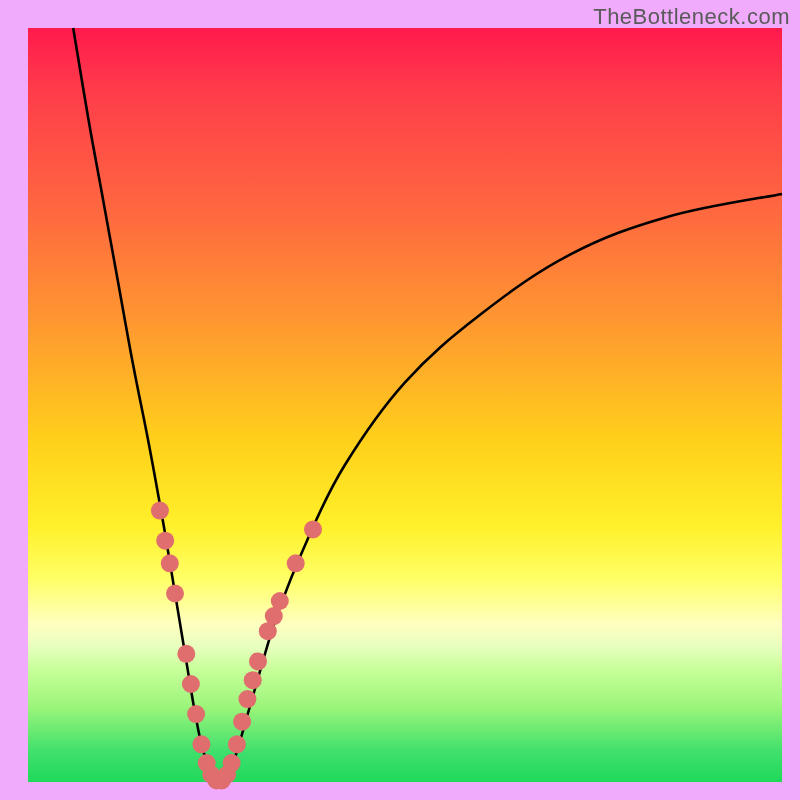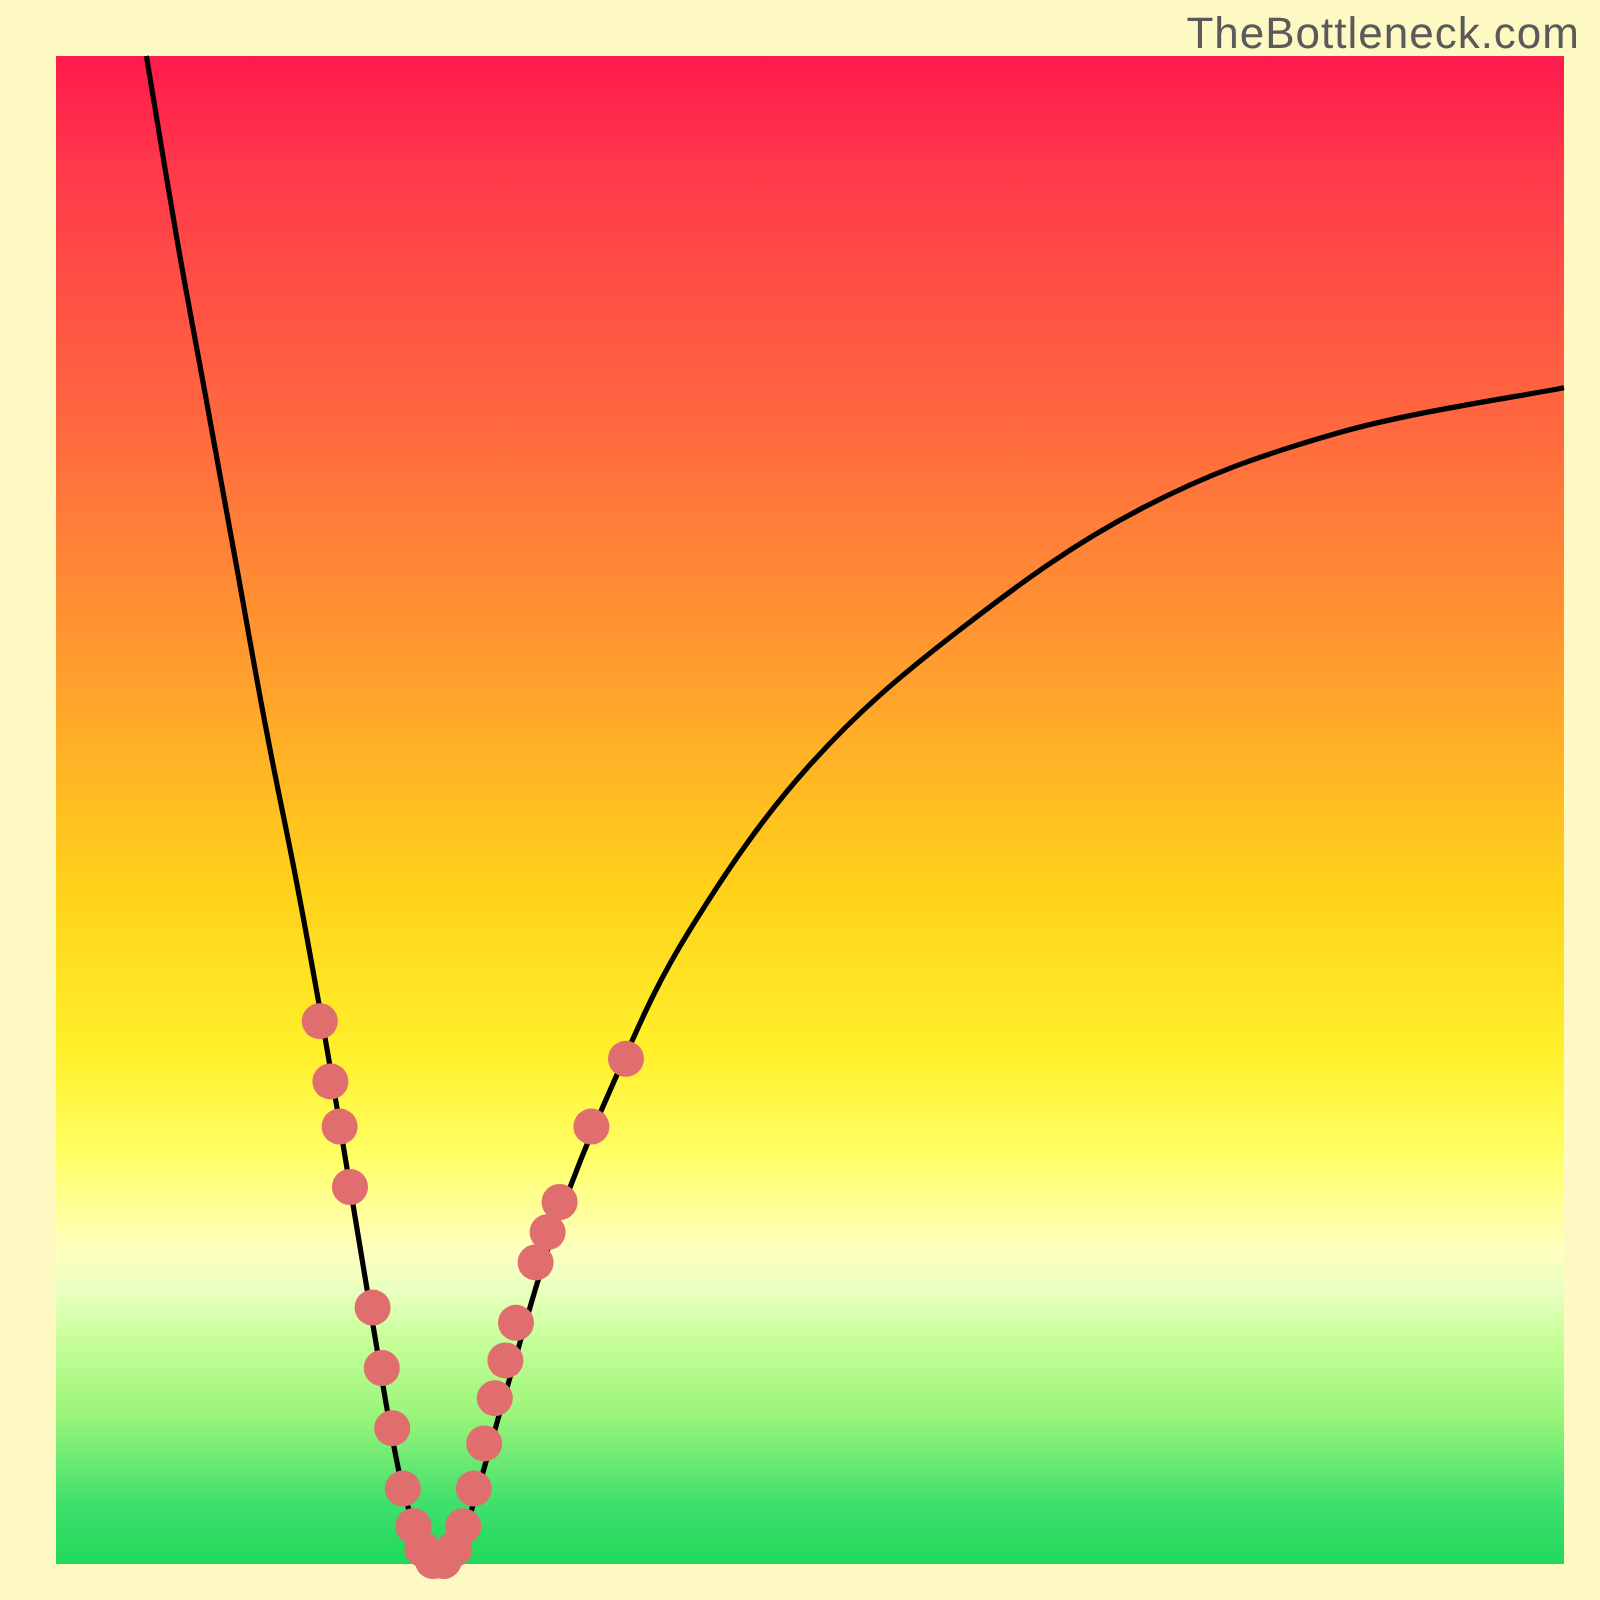--- a/index.html
+++ b/index.html
@@ -10,21 +10,21 @@
     background: #000;
     overflow: hidden;
     font-family: Arial, Helvetica, sans-serif;
   }
   .frame {
     position: absolute;
     left: 0;
     top: 0;
     width: 800px;
     height: 800px;
-    background: #fef9c3;
+    background: #f0abfc;
   }
   .plot-area {
     position: absolute;
     left: 28px;
     top: 28px;
     width: 754px;
     height: 754px;
     background: linear-gradient(
       to bottom,
       #ff1a4d 0%,

